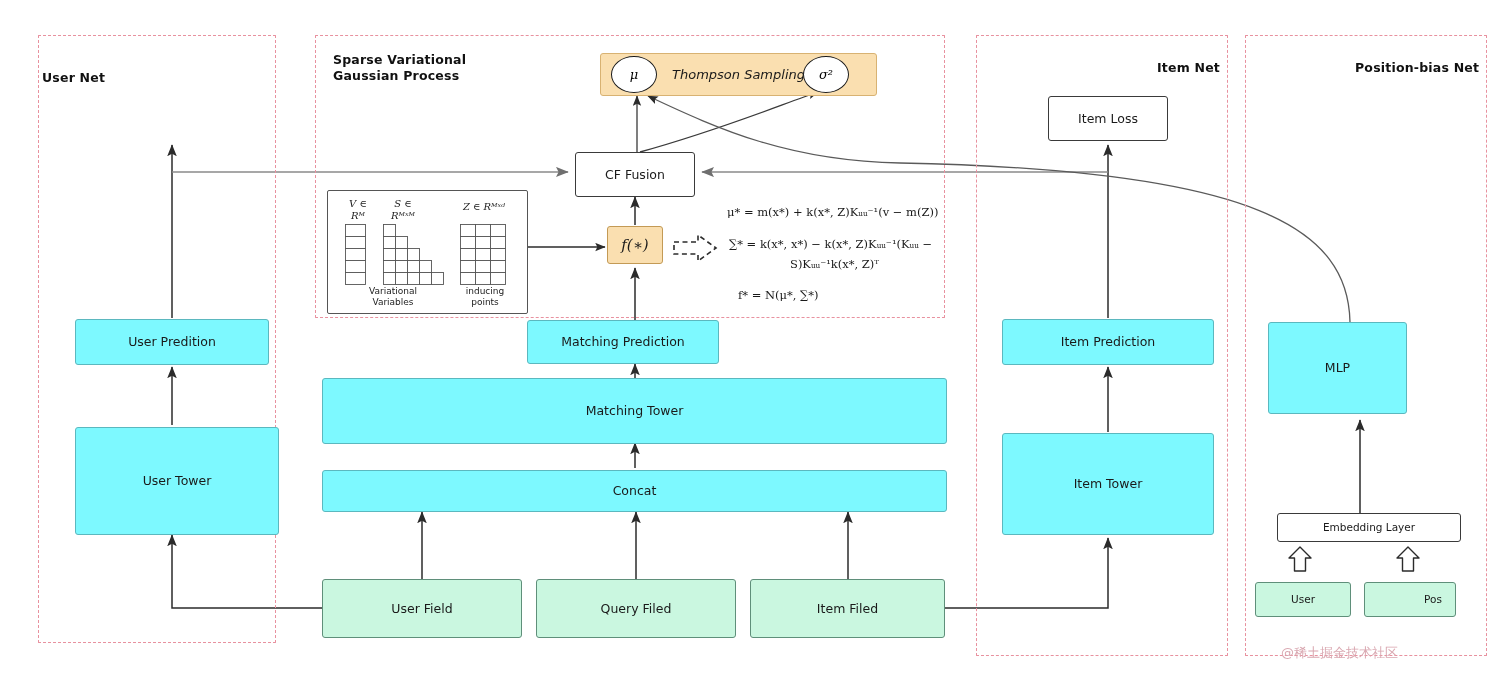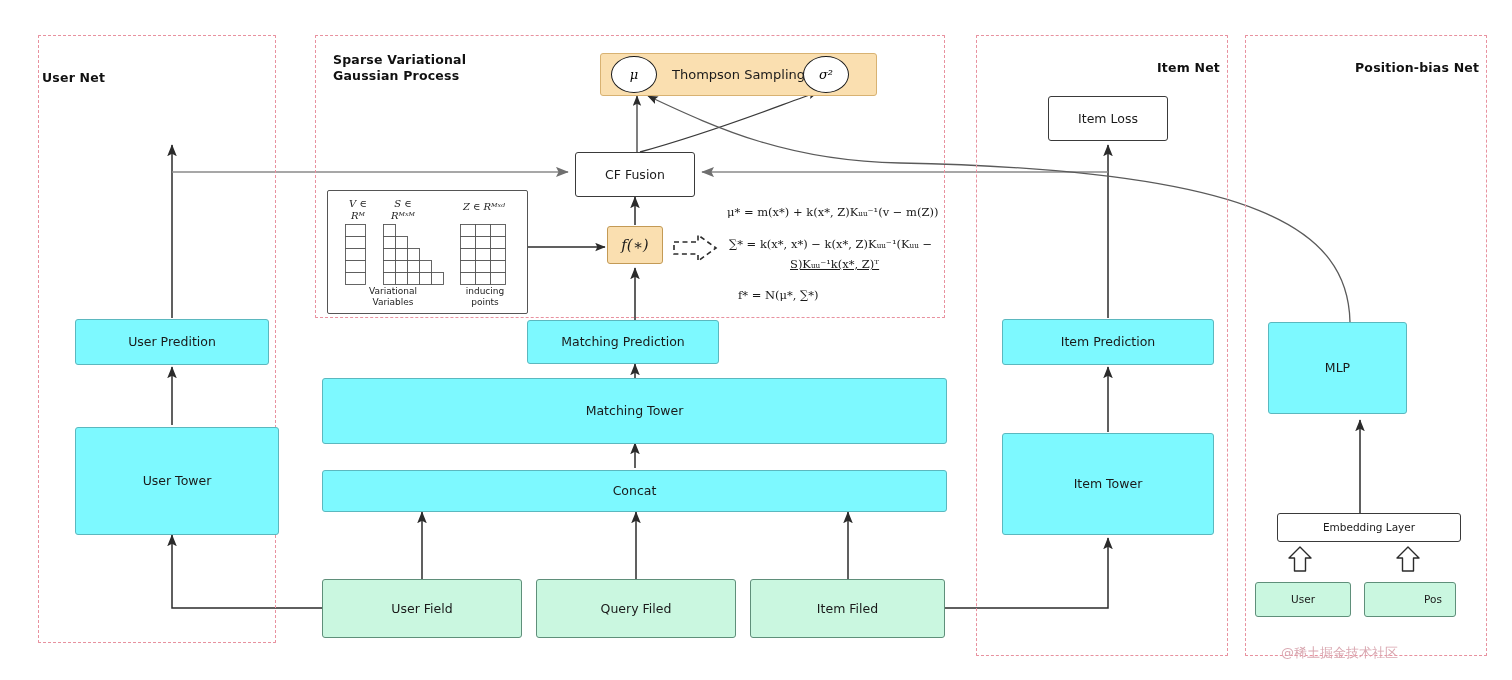--- a/index.html
+++ b/index.html
@@ -53,20 +53,21 @@
   .ts-box {
     position: absolute;
     background: #fadfb0;
     border: 1.2px solid #d8b272;
     border-radius: 3px;
     display: flex;
     align-items: center;
     justify-content: center;
     font-size: 13px;
     color: #1a1a1a;
+    font-style: italic;
   }
   .ellipse {
     position: absolute;
     background: #ffffff;
     border: 1.4px solid #1a1a1a;
     border-radius: 50%;
     display: flex;
     align-items: center;
     justify-content: center;
     font-style: italic;
@@ -324,18 +325,18 @@
 Variables</div>
   <div class="mat-caption" style="left:440px; top:286px;">inducing
 points</div>
 
   <svg style="position:absolute; left:672px; top:232px;" width="48" height="32" viewBox="0 0 48 32">
     <path d="M2,10 L26,10 L26,3 L44,16 L26,29 L26,22 L2,22 Z" fill="none" stroke="#2b2b2b" stroke-width="1.6" stroke-dasharray="5,3.5" stroke-linejoin="miter"></path>
   </svg>
 
   <div class="formula" style="left:727px; top:204px;">μ* = m(x*) + k(x*, Z)Kᵤᵤ⁻¹(v − m(Z))</div>
   <div class="formula" style="left:729px; top:236px;">∑* = k(x*, x*) − k(x*, Z)Kᵤᵤ⁻¹(Kᵤᵤ −</div>
-  <div class="formula" style="left:790px; top:256px;text-decoration:underline;">S)Kᵤᵤ⁻¹k(x*, Z)ᵀ</div>
+  <div class="formula" style="left:790px; top:256px;">S)Kᵤᵤ⁻¹k(x*, Z)ᵀ</div>
   <div class="formula" style="left:738px; top:287px;">f* = N(μ*, ∑*)</div>
 
   <div class="watermark" style="left:1281px; top:644px;">@稀土掘金技术社区</div>
 
 </div>
 
 </body></html>

